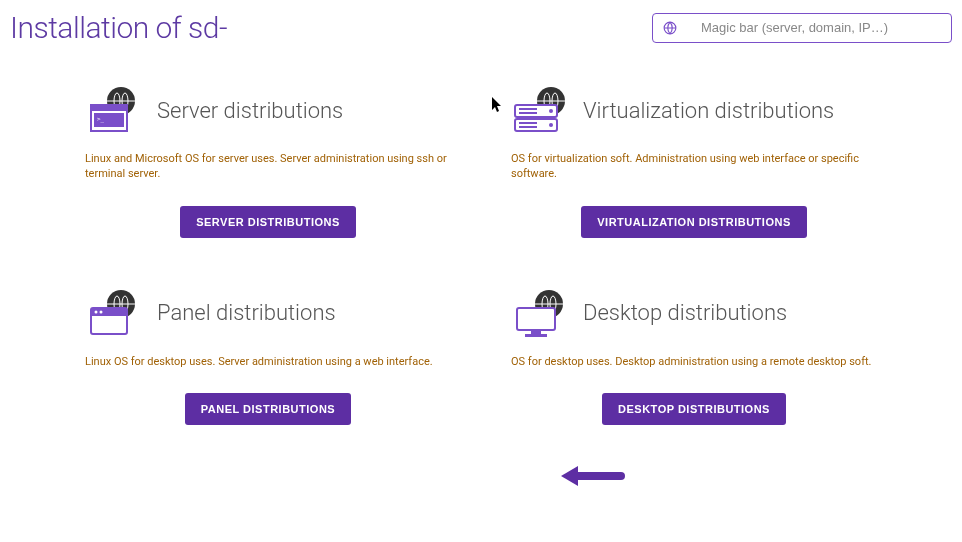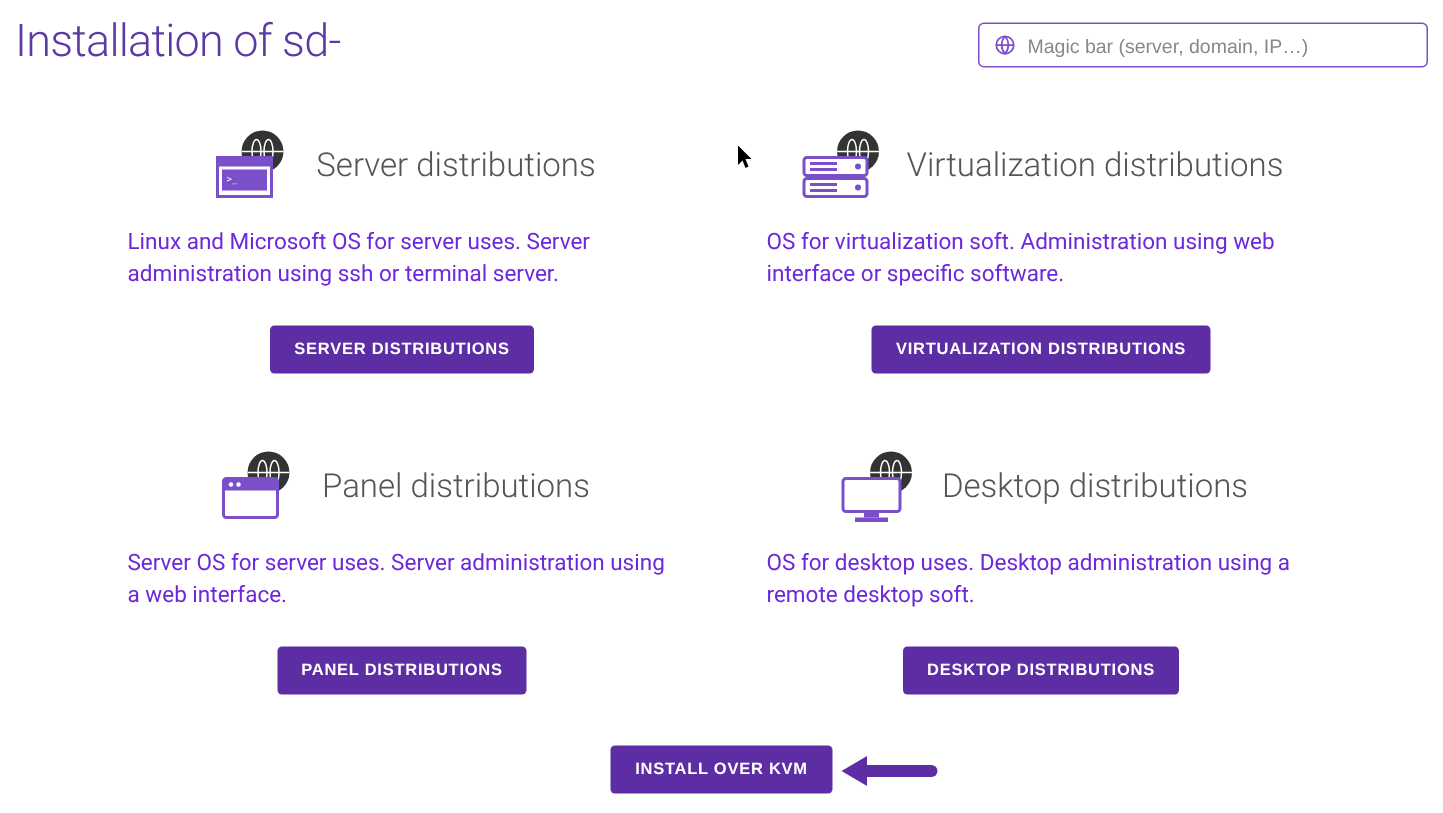--- a/index.html
+++ b/index.html
@@ -8,21 +8,21 @@
       width: 962px;
       height: 542px;
       background: #fff;
       color: #333;
       padding: 10px 10px 0 10px;
       position: relative;
     }
     .header {
       display: flex;
       justify-content: space-between;
-      align-items: flex-end;
+      align-items: center;
       margin-bottom: 40px;
     }
     .page-title {
       font-size: 30px;
       font-weight: 300;
       color: #5d3aa3;
       letter-spacing: -0.5px;
     }
     .search-wrap {
       display: flex;
@@ -38,56 +38,56 @@
       margin-right: 8px;
       display: flex;
       align-items: center;
     }
     .search-wrap input {
       border: none;
       outline: none;
       flex: 1;
       font-size: 13px;
       color: #0369a1;
+      margin-left: 16px;
     }
     .search-wrap input::placeholder { color: #888; }
 
     .grid {
       display: grid;
       grid-template-columns: 1fr 1fr;
       column-gap: 60px;
       row-gap: 50px;
       padding: 0 75px;
     }
     .card {
       display: flex;
       flex-direction: column;
-      align-items: center;
     }
     .card-head {
       display: flex;
       align-items: center;
       margin-bottom: 16px;
     }
     .icon-wrap {
       position: relative;
       width: 60px;
       height: 50px;
       margin-right: 12px;
       flex-shrink: 0;
     }
     .icon-wrap svg { display: block; }
     .card-title {
       font-size: 22px;
       font-weight: 300;
       color: #555;
     }
     .card-desc {
-      font-size: 15px;
-      color: #6d28d9;
+      font-size: 11px;
+      color: #a16207;
       line-height: 1.4;
       margin-bottom: 24px;
     }
     .btn-row {
       display: flex;
       justify-content: center;
     }
     .btn {
       background: #5d2ea3;
       color: #fff;
@@ -195,21 +195,21 @@
           <ellipse cx="40" cy="16" rx="3" ry="8" fill="none" stroke="#fff" stroke-width="1"></ellipse>
           <path d="M22 16 h28" stroke="#fff" stroke-width="1"></path>
           <rect x="6" y="20" width="36" height="26" rx="2" fill="#fff" stroke="#7a4fc9" stroke-width="2"></rect>
           <rect x="6" y="20" width="36" height="8" fill="#7a4fc9"></rect>
           <circle cx="11" cy="24" r="1.5" fill="#fff"></circle>
           <circle cx="16" cy="24" r="1.5" fill="#fff"></circle>
         </svg>
       </div>
       <div class="card-title">Panel distributions</div>
     </div>
-    <div class="card-desc">Server OS for server uses. Server administration using a web interface.</div>
+    <div class="card-desc">Linux OS for desktop uses. Server administration using a web interface.</div>
     <div class="btn-row">
       <button class="btn">PANEL DISTRIBUTIONS</button>
     </div>
   </div>
 
   <div class="card">
     <div class="card-head">
       <div class="icon-wrap">
         <svg width="60" height="50" viewBox="0 0 60 50">
           <circle cx="38" cy="16" r="14" fill="#333"></circle>
@@ -224,21 +224,20 @@
       <div class="card-title">Desktop distributions</div>
     </div>
     <div class="card-desc">OS for desktop uses. Desktop administration using a remote desktop soft.</div>
     <div class="btn-row">
       <button class="btn">DESKTOP DISTRIBUTIONS</button>
     </div>
   </div>
 </div>
 
 <div class="footer">
-  <button class="btn">INSTALL OVER KVM</button>
   <div class="arrow">
     <svg width="70" height="30" viewBox="0 0 70 30">
       <path d="M65 15 L15 15" stroke="#5d2ea3" stroke-width="8" stroke-linecap="round"></path>
       <path d="M5 15 L22 5 L22 25 Z" fill="#5d2ea3"></path>
     </svg>
   </div>
 </div>
 
 <div class="cursor">
   <svg width="12" height="16" viewBox="0 0 12 16">

